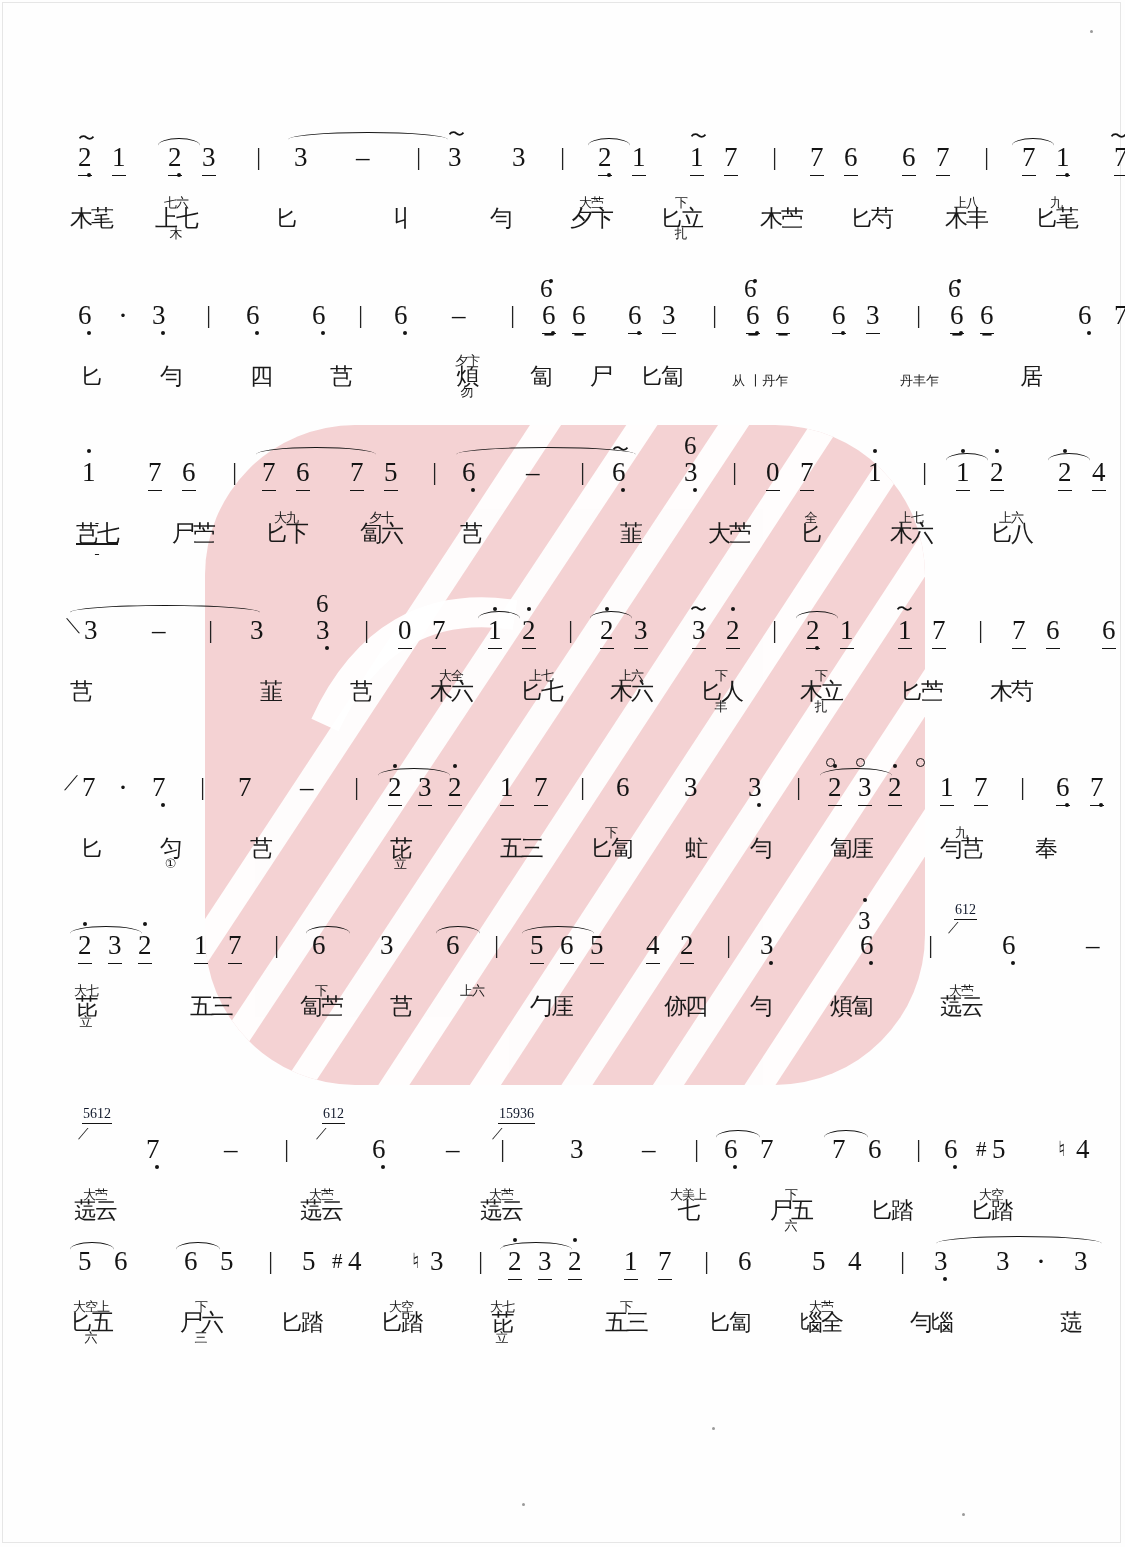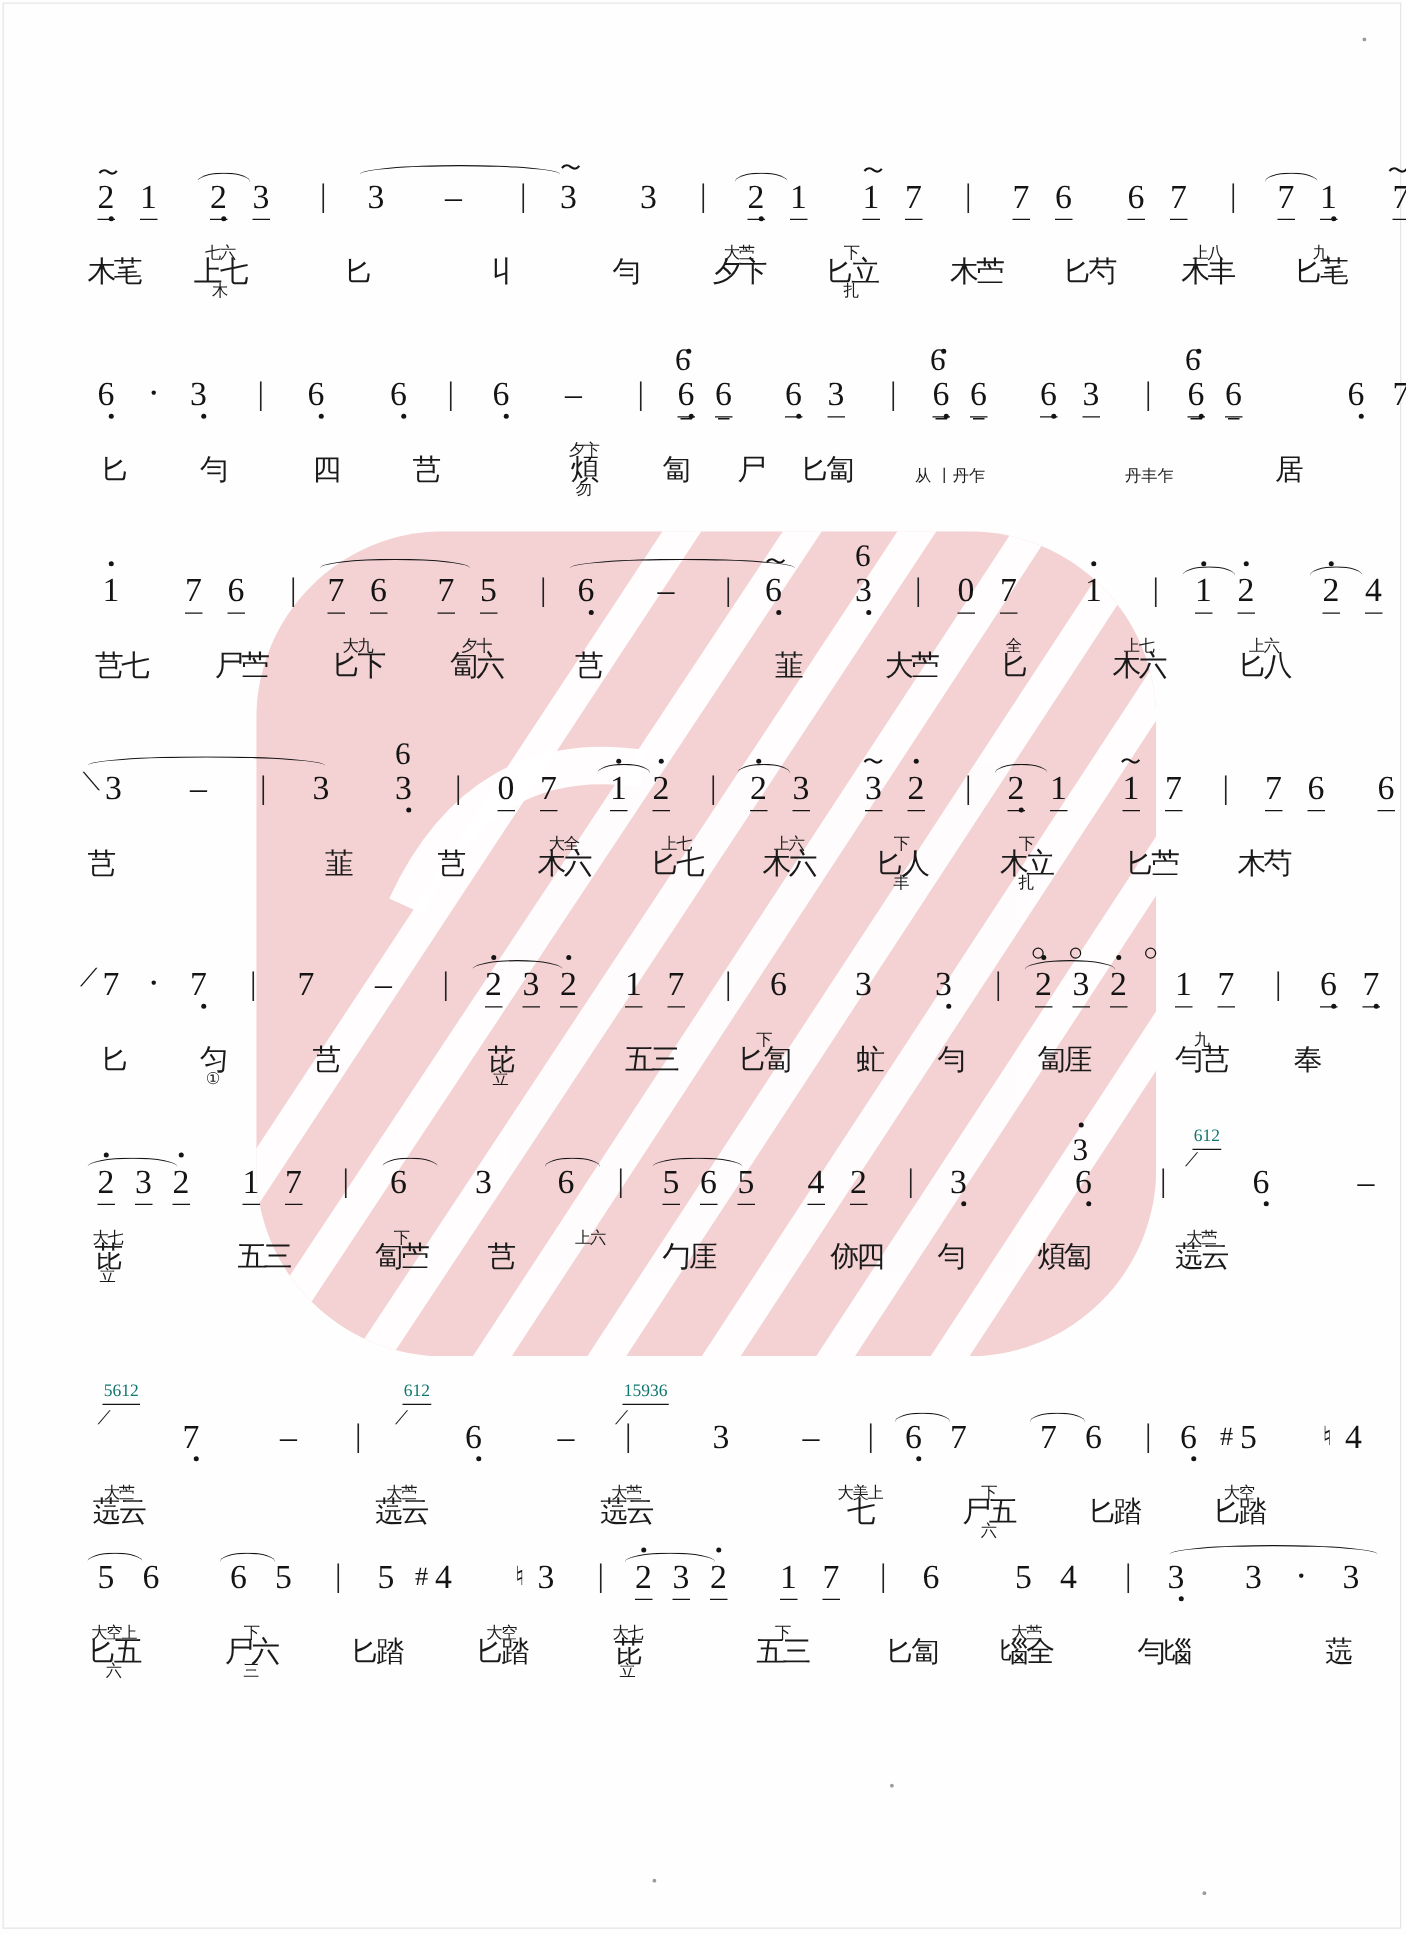--- a/index.html
+++ b/index.html
@@ -117,21 +117,21 @@
     font-size: 17px;
     color: #141414;
     line-height: 10px;
     letter-spacing: -1px;
   }
 
   
   .grace {
     position: absolute;
     font-size: 14px;
-    color: #0f766e;
+    color: #0f172a;
     border-bottom: 1.3px solid #141414;
     padding: 0 1px 1px 1px;
     line-height: 16px;
   }
   .graceslash {
     position:absolute;
     font-size: 20px;
     color:#141414;
   }
 
@@ -414,21 +414,21 @@
       <span class="tok" style="left:808px;">1<span class="odot" style="left:5px;"></span></span>
       <span class="tok bar" style="left:862px;">|</span>
       <span class="slur" style="left:886px; top:-2px; width:42px;"></span>
       <span class="tok u1" style="left:896px;">1<span class="odot" style="left:5px;"></span></span>
       <span class="tok u1" style="left:930px;">2<span class="odot" style="left:5px;"></span></span>
       <span class="slur" style="left:988px; top:-2px; width:42px;"></span>
       <span class="tok u1" style="left:998px;">2<span class="odot" style="left:5px;"></span></span>
       <span class="tok u1" style="left:1032px;">4</span>
     </div>
     <div class="tabline">
-      <span class="gly" style="left:16px;">
+      <span class="gly" style="left:16px;text-decoration:underline;">
           <span class="g-top">&nbsp;</span>
           <span class="g-mid">芑七</span>
           <span class="g-bot">&nbsp;</span>
         </span>
       <span class="gly" style="left:112px;text-align:center;">
           <span class="g-top">&nbsp;</span>
           <span class="g-mid">尸苎</span>
           <span class="g-bot">&nbsp;</span>
         </span>
       <span class="gly" style="left:205px;">

